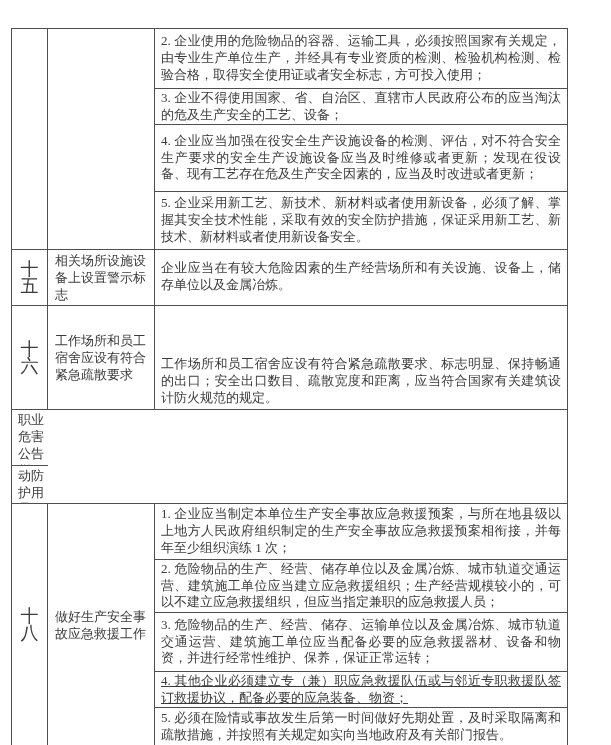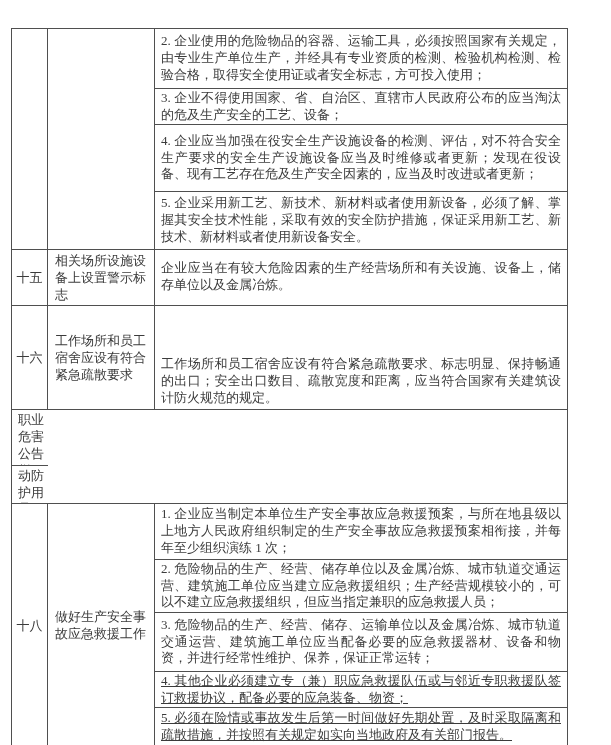--- a/index.html
+++ b/index.html
@@ -25,21 +25,21 @@
     border:1px solid var(--border);
   }
   .trow{
     display:grid;
     grid-template-columns:36px 107px 1fr;
   }
   .trow + .trow{border-top:1px solid var(--border);}
   .num-cell{
     border-right:1px solid var(--border);
     display:grid;place-content:center;
-    font-size:13px;line-height:17px;
+    font-size:18px;line-height:17px;
     text-align:center;
   }
   .cat-cell{
     border-right:1px solid var(--border);
     display:grid;place-content:center;
     text-align:left;
     padding:2px 7px;
     font-size:13px;line-height:17px;
   }
   .content-col{display:flex;flex-direction:column;}
@@ -89,17 +89,17 @@
         </div>
       </div>
       <div class="trow">
         <div class="num-cell">十八</div>
         <div class="cat-cell">做好生产安全事故应急救援工作</div>
         <div class="content-col">
           <div class="item-cell" style="height: 55px;">1. 企业应当制定本单位生产安全事故应急救援预案，与所在地县级以上地方人民政府组织制定的生产安全事故应急救援预案相衔接，并每年至少组织演练 1 次；</div>
           <div class="item-cell" style="height: 53px;">2. 危险物品的生产、经营、储存单位以及金属冶炼、城市轨道交通运营、建筑施工单位应当建立应急救援组织；生产经营规模较小的，可以不建立应急救援组织，但应当指定兼职的应急救援人员；</div>
           <div class="item-cell" style="height: 59px;">3. 危险物品的生产、经营、储存、运输单位以及金属冶炼、城市轨道交通运营、建筑施工单位应当配备必要的应急救援器材、设备和物资，并进行经常性维护、保养，保证正常运转；</div>
           <div class="item-cell" style="height: 36px; text-decoration: underline;">4. 其他企业必须建立专（兼）职应急救援队伍或与邻近专职救援队签订救援协议，配备必要的应急装备、物资；</div>
-          <div class="item-cell" style="height: 39px; text-decoration: underline;">5. 必须在险情或事故发生后第一时间做好先期处置，及时采取隔离和疏散措施，并按照有关规定如实向当地政府及有关部门报告。</div>
+          <div class="item-cell" style="height: 39px;">5. 必须在险情或事故发生后第一时间做好先期处置，及时采取隔离和疏散措施，并按照有关规定如实向当地政府及有关部门报告。</div>
         </div>
       </div>
     </div>
 </div>
 
 </body></html>

